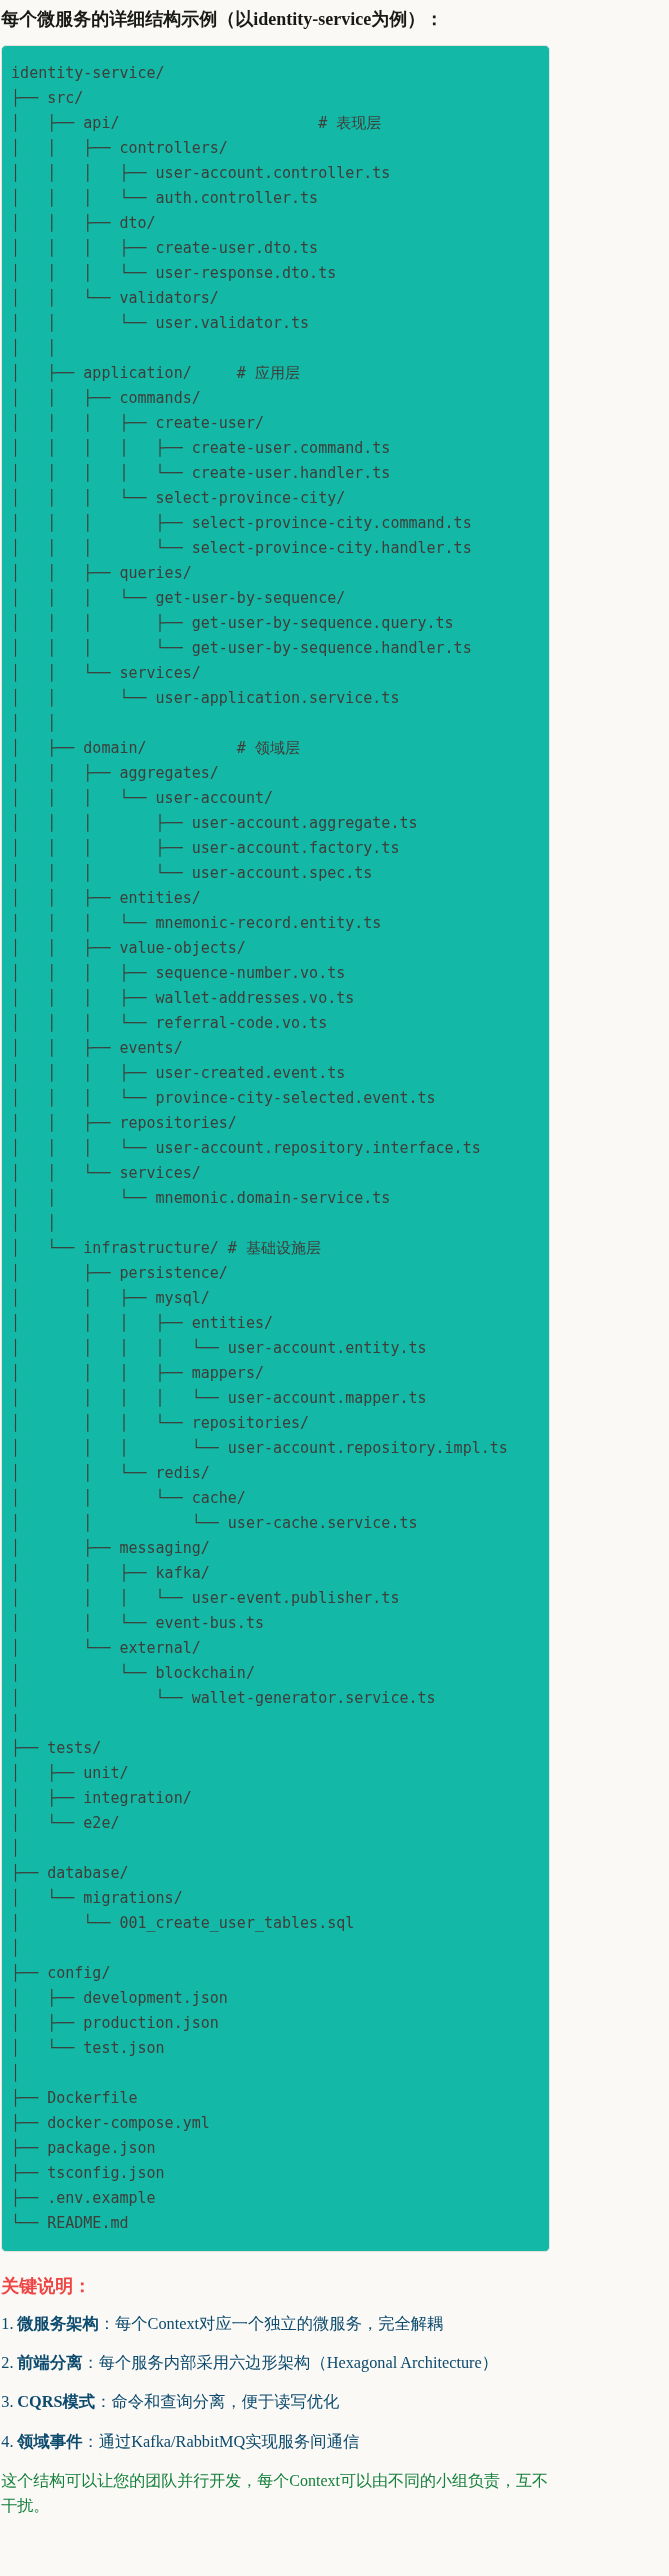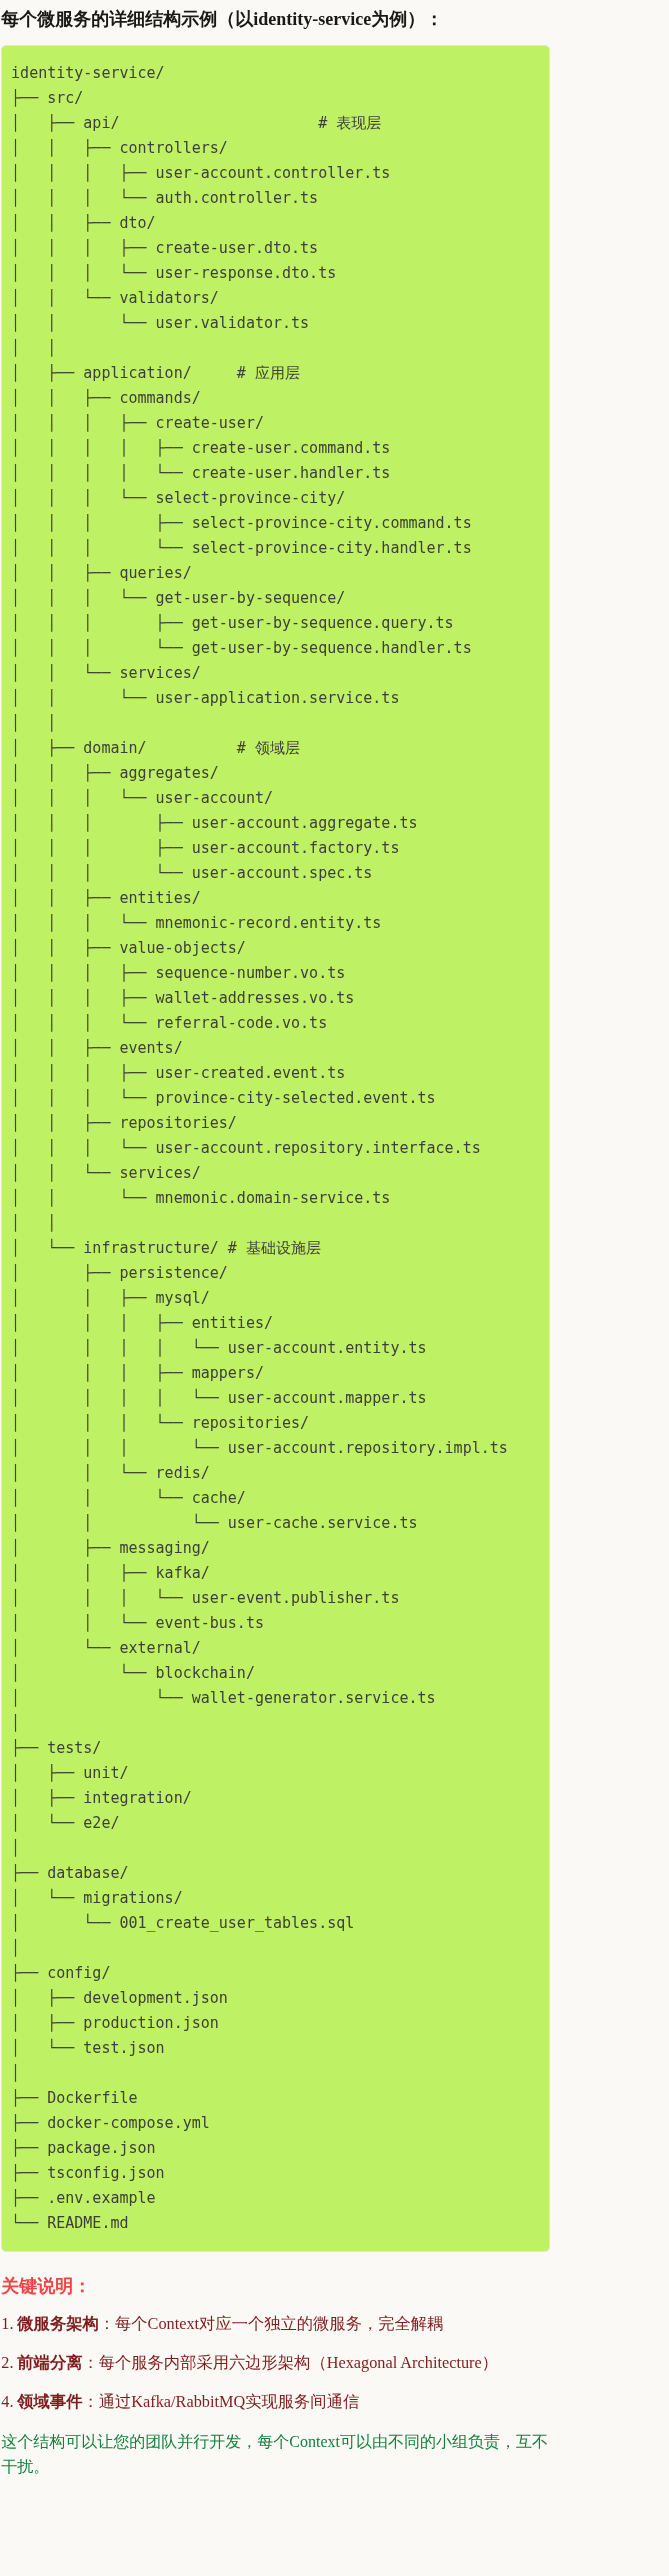--- a/index.html
+++ b/index.html
@@ -23,21 +23,21 @@
     padding: 6.3px 0 0 0;
     font-size: 18px;
     line-height: 26px;
     font-weight: bold;
     color: #191917;
     font-family: "Liberation Serif", serif;
   }
   pre.code-block {
     box-sizing: border-box;
     margin: 13px 0 12px 0;
-    background: #bef264;
+    background: #14b8a6;
     border: 0.6px solid #E6E3DC;
     border-radius: 5px;
     padding: 15px 10px 15px 8.8px;
     overflow: hidden;
   }
   pre.code-block code {
     display: block;
     font-family: "DejaVu Sans Mono", monospace;
     font-size: 15px;
     line-height: 25px;
@@ -54,21 +54,21 @@
   }
   ol.notes-list {
     list-style: none;
     margin: 11.3px 0 0 0;
     padding: 0;
   }
   ol.notes-list li {
     font-size: 16.3px;
     line-height: 25px;
     margin: 0 0 14.4px 0;
-    color: #7f1d1d;
+    color: #0c4a6e;
   }
   ol.notes-list li .num {
     margin-right: 3.8px;
   }
   ol.notes-list li b {
     font-weight: bold;
   }
   p.closing {
     margin: 13px 0 0 0;
     font-size: 16px;
@@ -169,19 +169,20 @@
 ├── package.json
 ├── tsconfig.json
 ├── .env.example
 └── README.md</code></pre>
 
   <h2 class="notes-title">关键说明：</h2>
 
   <ol class="notes-list">
     <li><span class="num">1.</span><b>微服务架构</b><span>：每个Context对应一个独立的微服务，完全解耦</span></li>
     <li><span class="num">2.</span><b>前端分离</b><span>：每个服务内部采用六边形架构（Hexagonal Architecture）</span></li>
+    <li><span class="num">3.</span><b>CQRS模式</b><span>：命令和查询分离，便于读写优化</span></li>
     <li><span class="num">4.</span><b>领域事件</b><span>：通过Kafka/RabbitMQ实现服务间通信</span></li>
   </ol>
 
   <p class="closing">这个结构可以让您的团队并行开发，每个Context可以由不同的小组负责，互不干扰。</p>
 
 </div>
 
 
 </body></html>

